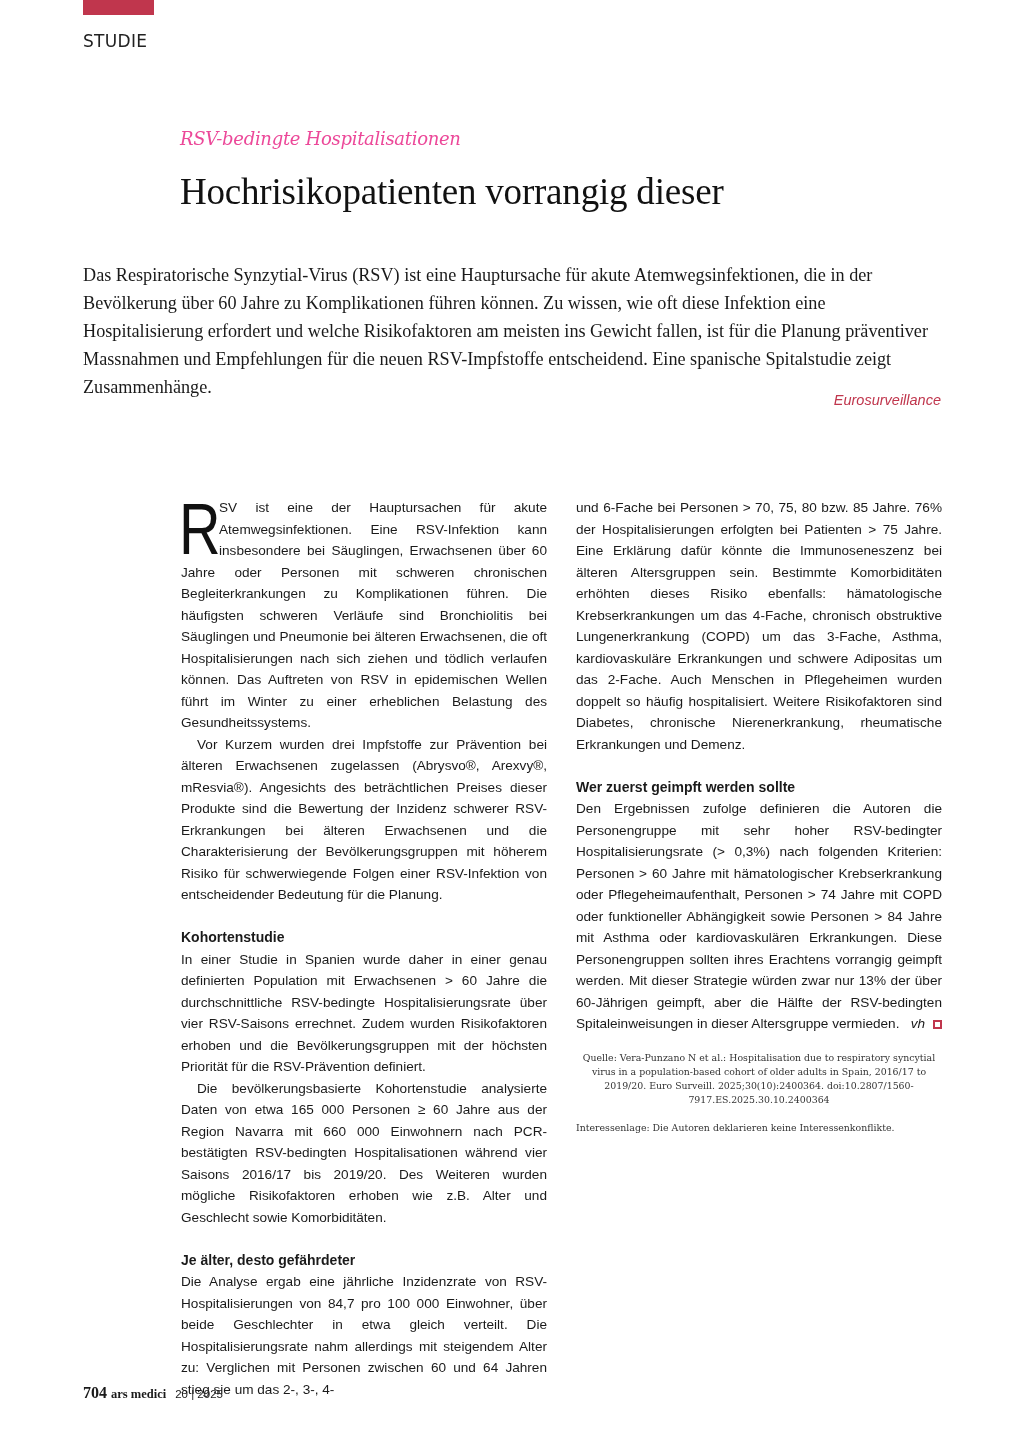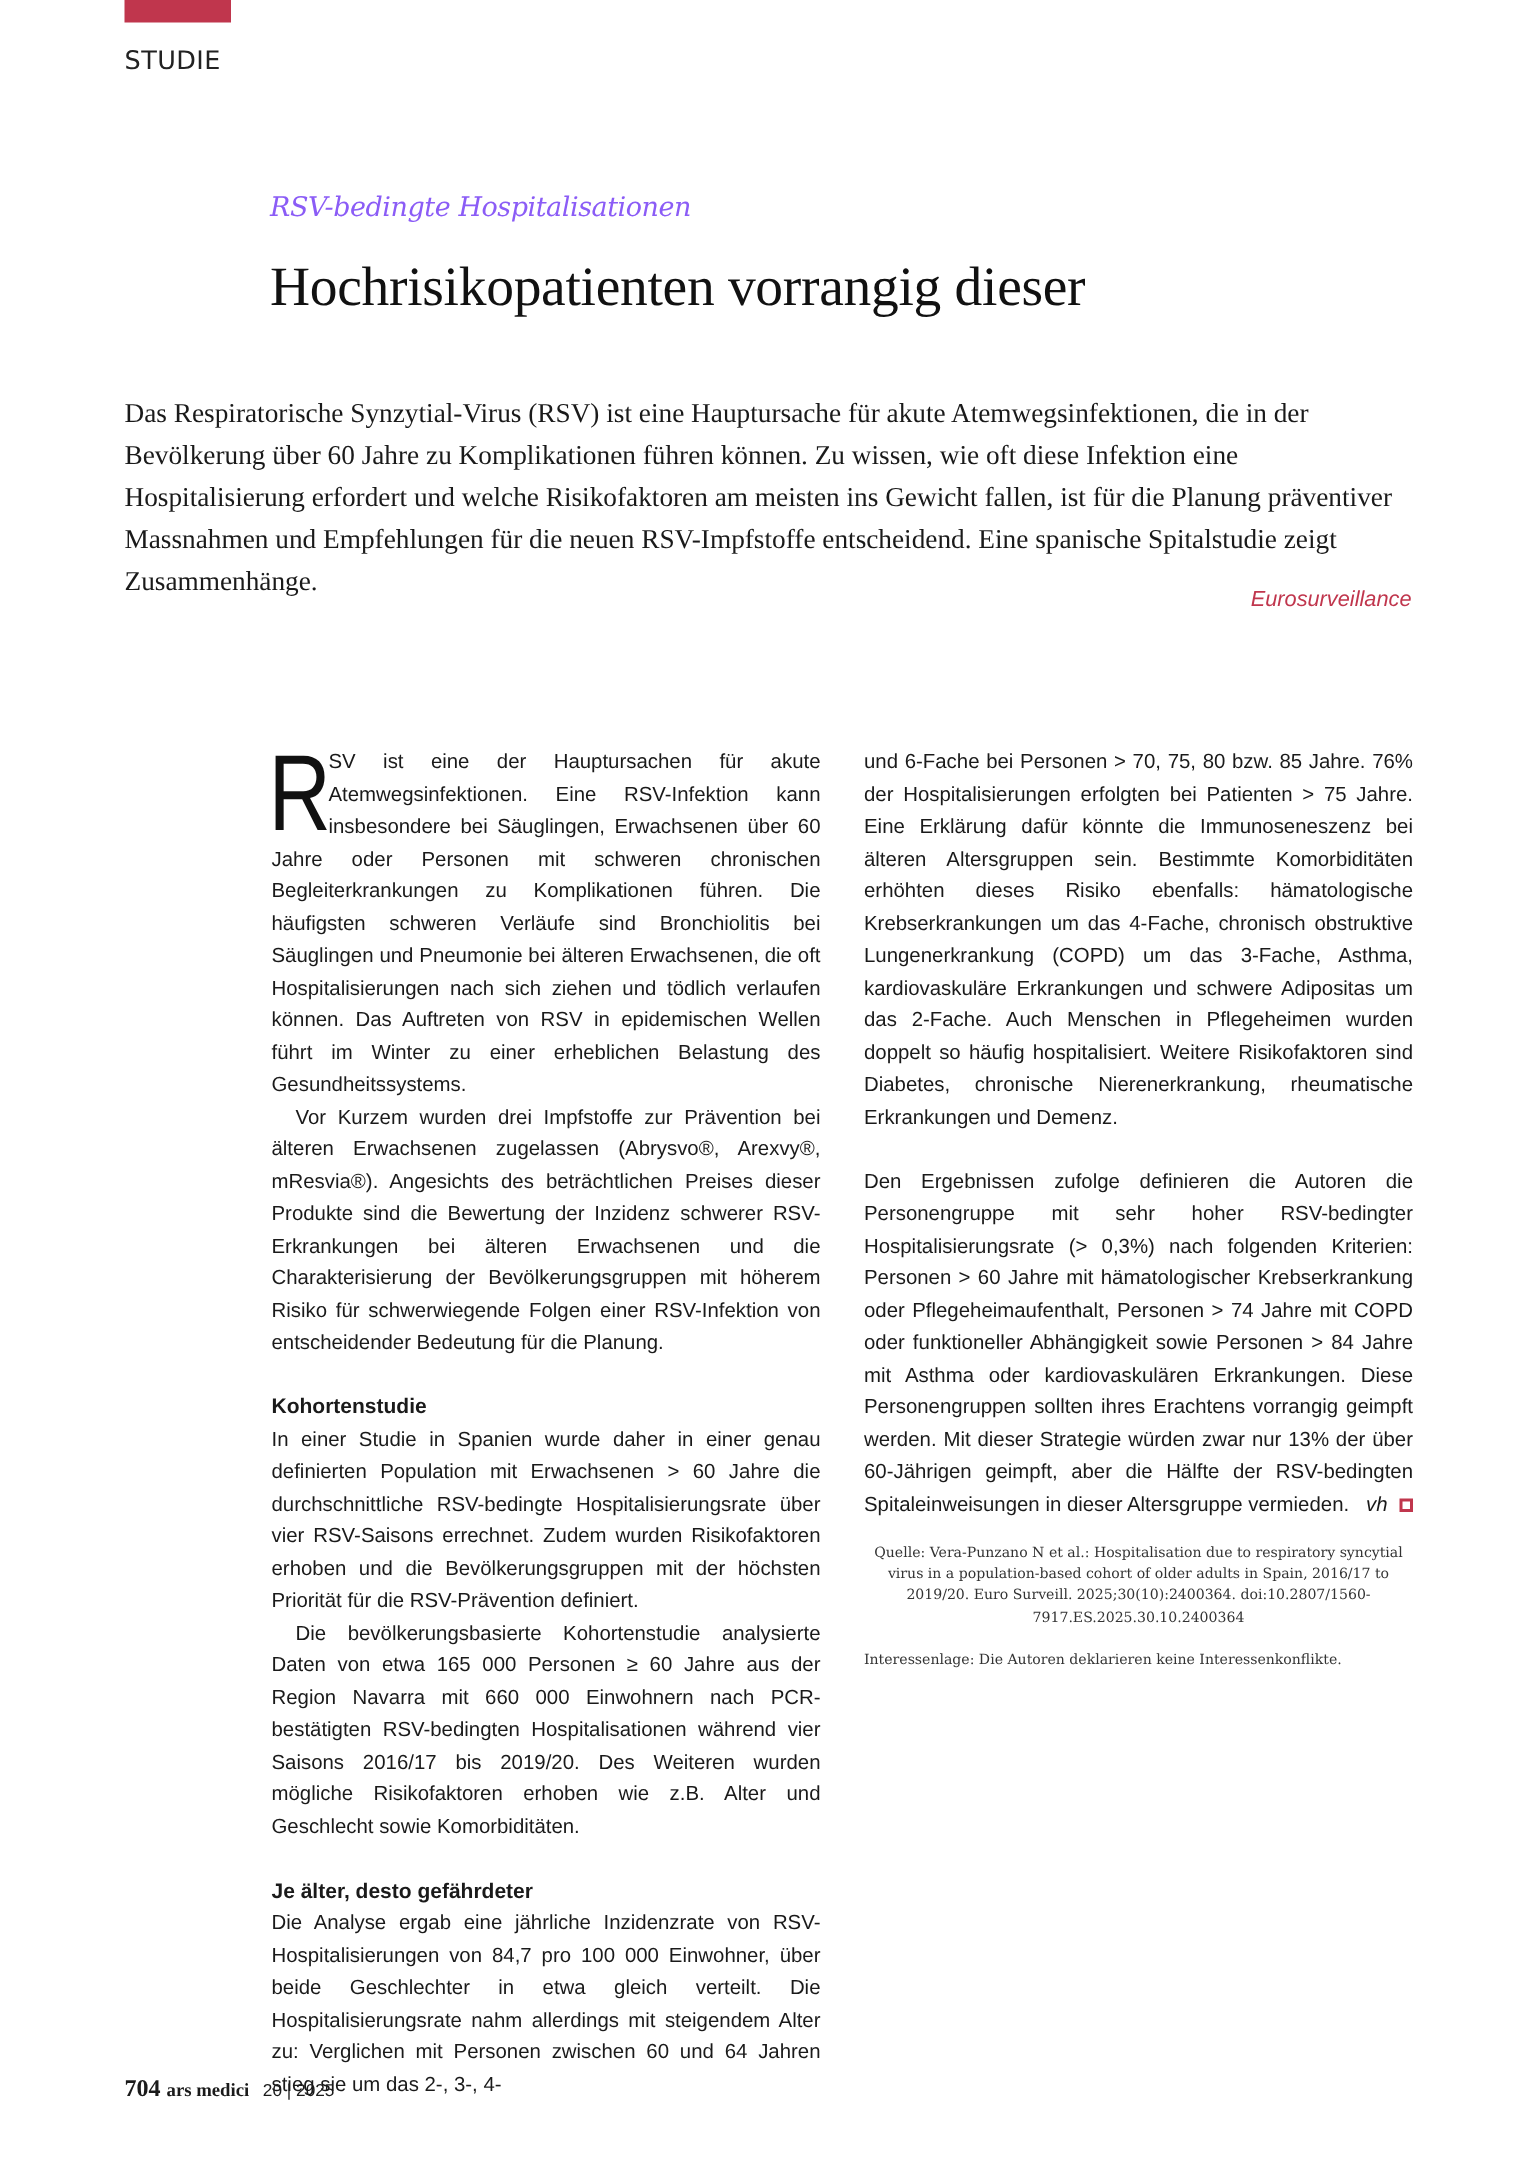--- a/index.html
+++ b/index.html
@@ -1,19 +1,19 @@
 <!DOCTYPE html>
 <html><head>
 <meta charset="utf-8">
 <style>
   html, body { margin: 0; padding: 0; background: #ffffff; }
   body { width: 1024px; height: 1448px; position: relative; overflow: hidden; color: #1a1a1a; }
   .accent-bar { position: absolute; left: 83px; top: 0; width: 71px; height: 15px; background: #c0364d; }
   .section-label { position: absolute; left: 83px; top: 31px; font-family: "DejaVu Sans", sans-serif; font-size: 17px; letter-spacing: 0.3px; color: #222; }
-  .kicker { position: absolute; left: 180px; top: 128px; font-family: "DejaVu Serif", serif; font-style: italic; font-size: 18px; color: #8b5cf6; letter-spacing: -0.3px; }
+  .kicker { position: absolute; left: 180px; top: 128px; font-family: "DejaVu Serif", serif; font-style: italic; font-size: 18px; color: #ec4899; letter-spacing: -0.3px; }
   .headline { position: absolute; left: 180px; top: 170px; font-family: "Liberation Serif", serif; font-size: 37px; color: #111; letter-spacing: -0.2px; margin: 0; font-weight: normal; }
   .lead { position: absolute; left: 83px; top: 261px; width: 860px; font-family: "Liberation Serif", serif; font-size: 18.2px; line-height: 28px; color: #1a1a1a; margin: 0; }
   .source-tag { position: absolute; right: 83px; top: 392px; font-family: "Liberation Sans", sans-serif; font-style: italic; font-size: 14.5px; color: #c0364d; }
   .col { position: absolute; top: 497px; width: 366px; font-family: "Liberation Sans", sans-serif; font-size: 13.6px; line-height: 21.5px; color: #1a1a1a; text-align: justify; hyphens: auto; }
   .col-left { left: 181px; }
   .col-right { left: 576px; }
   .col p { margin: 0; }
   .col p.indent { text-indent: 16px; }
   .col h3 { margin: 0; font-family: "Liberation Sans", sans-serif; font-weight: bold; font-size: 14px; line-height: 21.5px; }
   .gap { height: 21.5px; }
@@ -47,20 +47,21 @@
   <p>In einer Studie in Spanien wurde daher in einer genau definierten Population mit Erwachsenen &gt; 60 Jahre die durchschnittliche RSV-bedingte Hospitalisierungsrate über vier RSV-Saisons errechnet. Zudem wurden Risikofaktoren erhoben und die Bevölkerungsgruppen mit der höchsten Priorität für die RSV-Prävention definiert.</p>
   <p class="indent">Die bevölkerungsbasierte Kohortenstudie analysierte Daten von etwa 165 000 Personen ≥ 60 Jahre aus der Region Navarra mit 660 000 Einwohnern nach PCR-bestätigten RSV-bedingten Hospitalisationen während vier Saisons 2016/17 bis 2019/20. Des Weiteren wurden mögliche Risikofaktoren erhoben wie z.B. Alter und Geschlecht sowie Komorbiditäten.</p>
   <div class="gap"></div>
   <h3>Je älter, desto gefährdeter</h3>
   <p id="flow-src">Die Analyse ergab eine jährliche Inzidenzrate von RSV-Hospitalisierungen von 84,7 pro 100 000 Einwohner, über beide Geschlechter in etwa gleich verteilt. Die Hospitalisierungsrate nahm allerdings mit steigendem Alter zu: Verglichen mit Personen zwischen 60 und 64 Jahren stieg sie um das 2-, 3-, 4-</p>
 </div>
 
 <div class="col col-right" lang="de">
   <p id="flow-dst">und 6-Fache bei Personen &gt; 70, 75, 80 bzw. 85 Jahre. 76% der Hospitalisierungen erfolgten bei Patienten &gt; 75 Jahre. Eine Erklärung dafür könnte die Immunoseneszenz bei älteren Altersgruppen sein. Bestimmte Komorbiditäten erhöhten dieses Risiko ebenfalls: hämatologische Krebserkrankungen um das 4-Fache, chronisch obstruktive Lungenerkrankung (COPD) um das 3-Fache, Asthma, kardiovaskuläre Erkrankungen und schwere Adipositas um das 2-Fache. Auch Menschen in Pflegeheimen wurden doppelt so häufig hospitalisiert. Weitere Risikofaktoren sind Diabetes, chronische Nierenerkrankung, rheumatische Erkrankungen und Demenz.</p>
   <div class="gap"></div>
+  <h3>Wer zuerst geimpft werden sollte</h3>
   <p><span>Den Ergebnissen zufolge definieren die Autoren die Personengruppe mit sehr hoher RSV-bedingter Hospitalisierungsrate (&gt; 0,3%) nach folgenden Kriterien: Personen &gt; 60 Jahre mit hämatologischer Krebserkrankung oder Pflegeheimaufenthalt, Personen &gt; 74 Jahre mit COPD oder funktioneller Abhängigkeit sowie Personen &gt; 84 Jahre mit Asthma oder kardiovaskulären Erkrankungen. Diese Personengruppen sollten ihres Erachtens vorrangig geimpft werden. Mit dieser Strategie würden zwar nur 13% der über 60-Jährigen geimpft, aber die Hälfte der RSV-bedingten Spitaleinweisungen in dieser Altersgruppe vermieden.</span><span class="signature"><span>vh</span><span class="end-mark"></span></span></p>
   <div class="citation">Quelle: Vera-Punzano N et al.: Hospitalisation due to respiratory syncytial virus in a population-based cohort of older adults in Spain, 2016/17 to 2019/20. Euro Surveill. 2025;30(10):2400364. doi:10.2807/1560-7917.ES.2025.30.10.2400364</div>
   <div class="coi">Interessenlage: Die Autoren deklarieren keine Interessenkonflikte.</div>
 </div>
 
 <div class="footer">
   <span class="page-number">704</span>
   <span class="journal">ars medici</span>
   <span class="issue">20 | 2025</span>
 </div>

